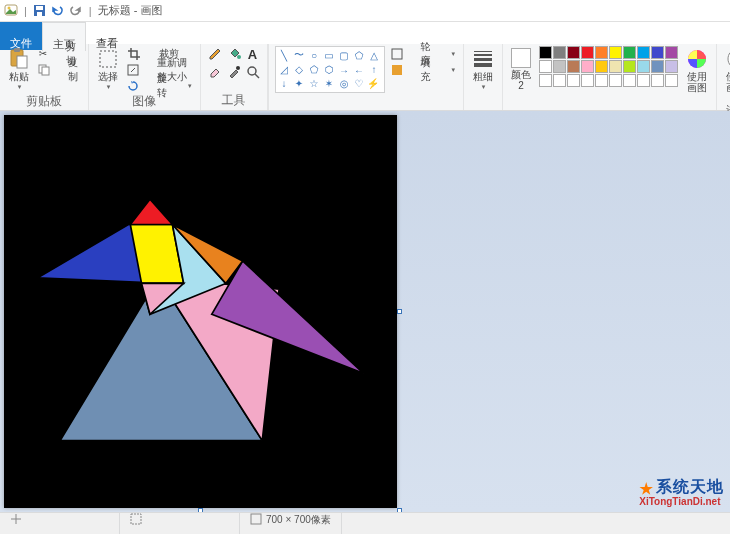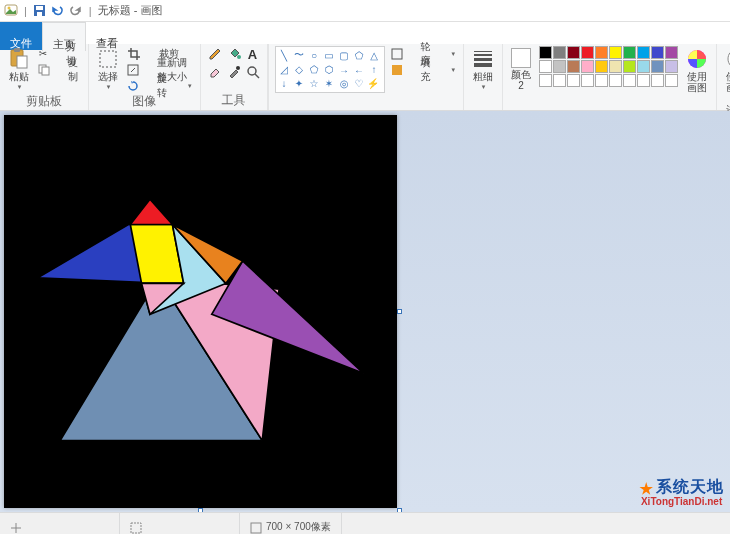--- a/index.html
+++ b/index.html
@@ -37,24 +37,24 @@
 
 .color-swatch { width: 30px; height: 30px; border: 1px solid #aaa; }
 .palette { display: grid; grid-template-columns: repeat(10, 13px); grid-auto-rows: 13px; gap: 1px; }
 .palette .c { width: 13px; height: 13px; border: 1px solid #aaa; cursor: pointer; }
 
 .canvas-area { position: absolute; top: 111px; left: 0; right: 0; bottom: 22px; background: linear-gradient(180deg, #cbd7e8 0%, #d7e1ef 100%); overflow: hidden; }
 .canvas-wrap { position: absolute; top: 4px; left: 4px; width: 393px; height: 393px; background: #000; box-shadow: 0 0 4px rgba(0,0,0,0.3); }
 .handle { position: absolute; width: 5px; height: 5px; background: #fff; border: 1px solid #3a74b8; }
 
 .statusbar { position: absolute; bottom: 0; left: 0; right: 0; height: 22px; background: #f0f0f0; border-top: 1px solid #dadbdc; display: flex; align-items: center; font-size: 10px; color: #555; }
-.statusbar .cell { display: flex; align-items: flex-end; gap: 4px; padding: 0 10px; border-right: 1px solid #dadbdc; height: 100%; }
+.statusbar .cell { display: flex; align-items: flex-start; gap: 4px; padding: 0 10px; border-right: 1px solid #dadbdc; height: 100%; }
 .statusbar .cell .ico { width: 12px; height: 12px; }
 
-.watermark { position: absolute; right: 6px; bottom: 26px; font-size: 10px; font-weight: bold; color: #1a4fa0; text-align: center; line-height: 12px; }
+.watermark { position: absolute; right: 6px; bottom: 26px; font-size: 10px; font-weight: bold; color: #1a4fa0; text-align: left; line-height: 12px; }
 .watermark .zh { font-size: 16px; letter-spacing: 1px; }
 .watermark .star { display: inline-block; width: 14px; height: 14px; background: #ff7b00; clip-path: polygon(50% 0,61% 35%,98% 35%,68% 57%,79% 91%,50% 70%,21% 91%,32% 57%,2% 35%,39% 35%); vertical-align: middle; }
 
 .dd::after { content: "▾"; font-size: 7px; margin-left: 1px; color: #666; }
 </style>
 </head>
 <body>
 
 <div class="titlebar">
   <span class="qat-icon">

